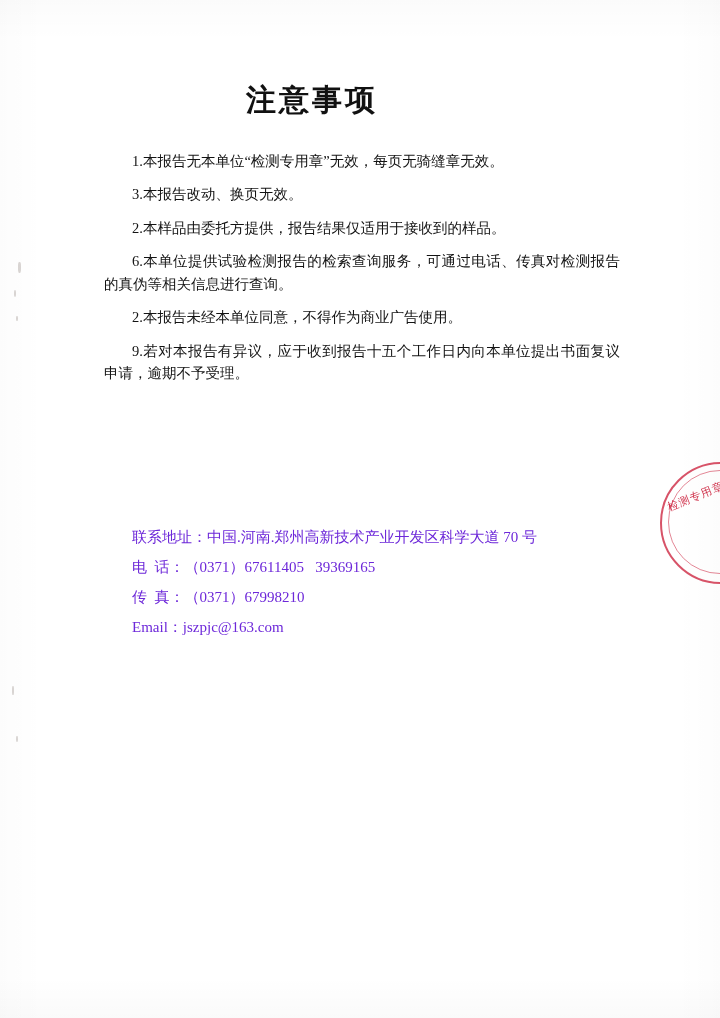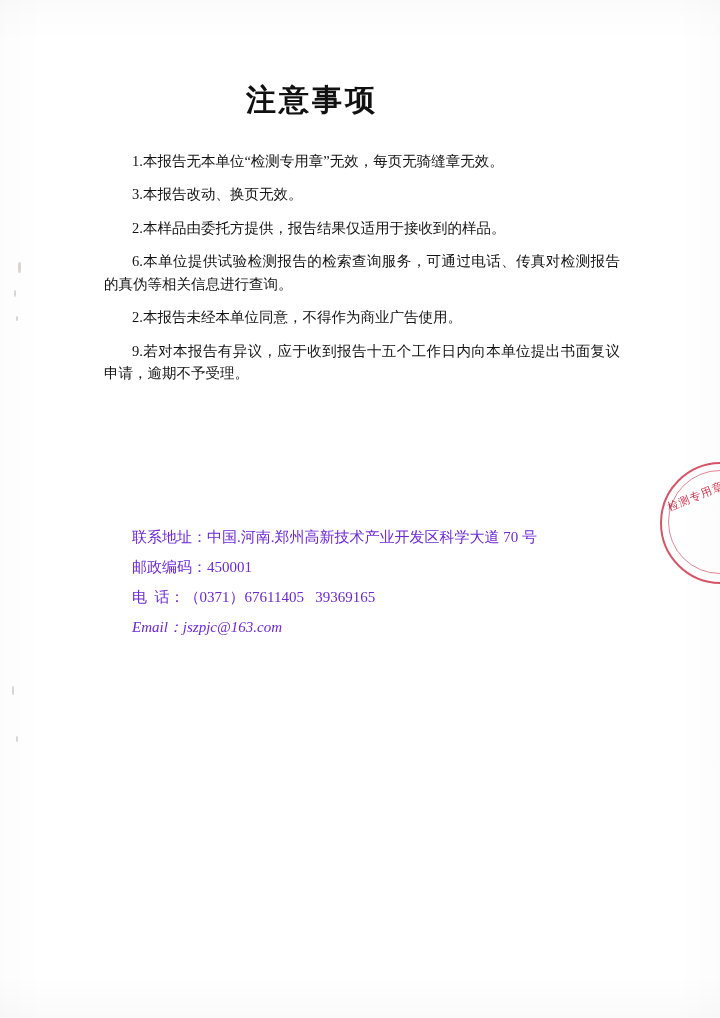--- a/index.html
+++ b/index.html
@@ -74,21 +74,20 @@
     font-size: 15px;
     line-height: 2.0;
     color: #6d28d9;
     margin-top: 24px;
   }
   .contact-line {
     white-space: pre;
   }
   .contact-line.email {
     font-family: "Liberation Serif", "DejaVu Serif", serif;
-    font-style: italic;
   }
 
   
   .stamp {
     position: absolute;
     top: 462px;
     left: 660px;
     width: 118px;
     height: 118px;
     border-radius: 50%;
@@ -143,22 +142,22 @@
     <div class="note-item">1.本报告无本单位“检测专用章”无效，每页无骑缝章无效。</div>
     <div class="note-item">3.本报告改动、换页无效。</div>
     <div class="note-item">2.本样品由委托方提供，报告结果仅适用于接收到的样品。</div>
     <div class="note-item">6.本单位提供试验检测报告的检索查询服务，可通过电话、传真对检测报告的真伪等相关信息进行查询。</div>
     <div class="note-item">2.本报告未经本单位同意，不得作为商业广告使用。</div>
     <div class="note-item">9.若对本报告有异议，应于收到报告十五个工作日内向本单位提出书面复议申请，逾期不予受理。</div>
   </div>
 
   <div class="contact">
     <div class="contact-line">联系地址：中国.河南.郑州高新技术产业开发区科学大道 70 号</div>
-    <div class="contact-line">邮政编码：450001</div>
     <div class="contact-line">电  话：（0371）67611405   39369165</div>
+    <div class="contact-line">传  真：（0371）67998210</div>
     <div class="contact-line email">Email：jszpjc@163.com</div>
   </div>
 
   <div class="stamp"></div>
   <div class="stamp-inner"></div>
   <div class="stamp-text">检测专用章</div>
 
 </div>
 
 </body></html>

